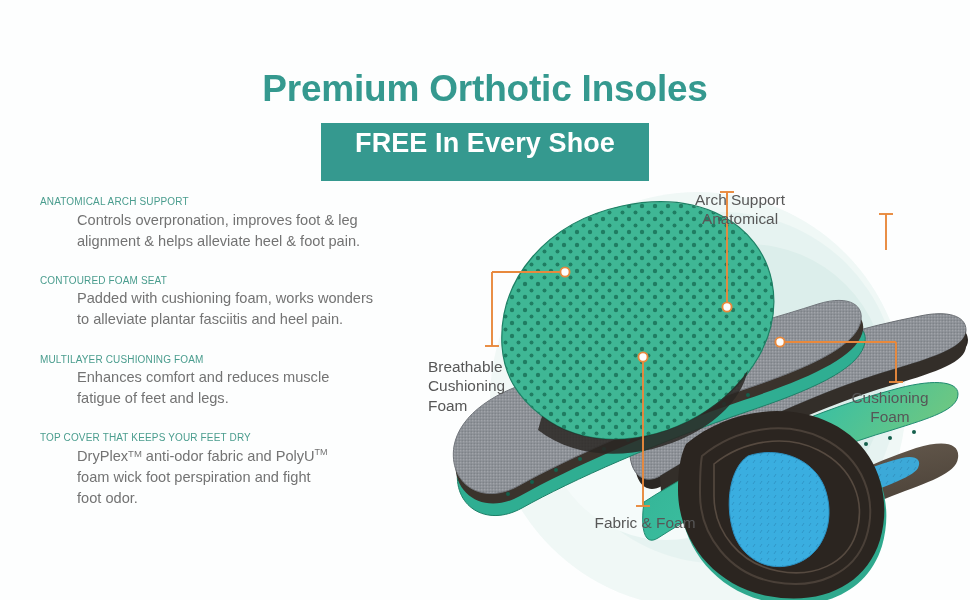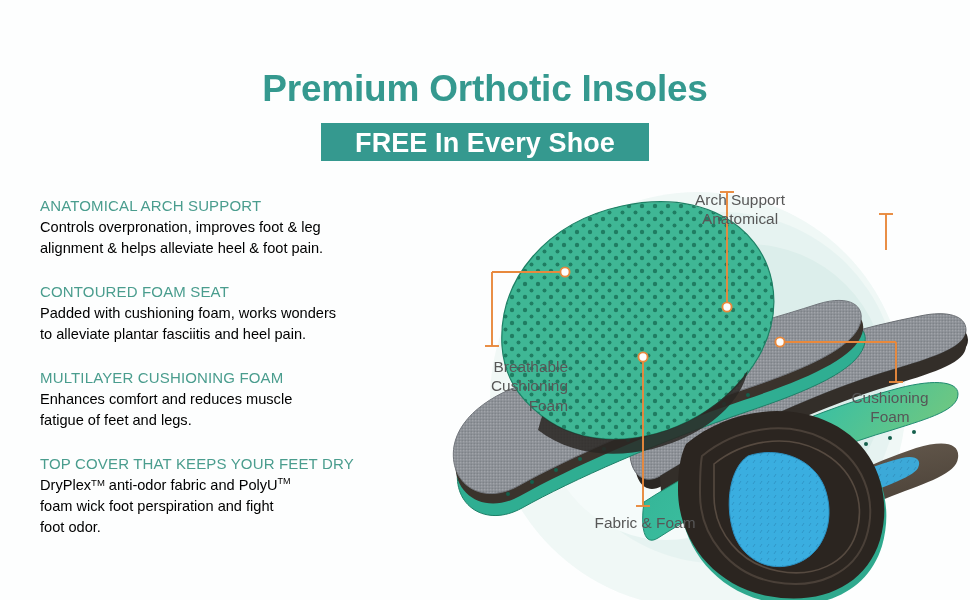--- a/index.html
+++ b/index.html
@@ -36,45 +36,46 @@
     letter-spacing: -0.2px;
     line-height: 1.05;
   }
   .banner-wrap { margin-top: 14px; }
   .banner {
     display: inline-block;
     background: #35998f;
     color: #ffffff;
     font-size: 27px;
     font-weight: bold;
-    padding: 5px 34px 2px 34px;
+    padding: 5px 34px 22px 34px;
     line-height: 1.15;
     letter-spacing: 0.1px;
   }
 
   
   .features {
     position: absolute;
     left: 40px;
     top: 195px;
     width: 395px;
   }
   .feature { margin-bottom: 22px; }
   .feature:last-child { margin-bottom: 0; }
   .feature-title {
-    font-size: 15px;
+    font-size: 10px;
     color: #4a9d8e;
     letter-spacing: 0.15px;
     line-height: 1.45;
     white-space: nowrap;
   }
   .feature-body {
     font-size: 14.6px;
-    color: #000000;
+    color: #737373;
     line-height: 1.45;
+    margin-left: 37px;
   }
   .feature-body sup {
     font-size: 9px;
     vertical-align: super;
     line-height: 0;
   }
   .tm-inline {
     font-size: 9.5px;
     vertical-align: 0.42em;
     line-height: 0;
@@ -90,21 +91,21 @@
   }
   .illus-svg { display: block; width: 540px; height: 450px; }
 
   .callout {
     position: absolute;
     font-size: 15.4px;
     color: #575757;
     line-height: 1.25;
   }
   .callout-arch  { left: 225px; top:  40px; width: 170px; text-align: center; }
-  .callout-breath{ left:  -2px; top: 207px; width: 140px; text-align: right; }
+  .callout-breath{ left:  -2px; top: 207px; width: 140px; text-align: left; }
   .callout-odor  { left: 120px; top: 363px; width: 190px; text-align: center; }
   .callout-cush  { left: 385px; top: 238px; width: 150px; text-align: center; }
 </style>
 </head>
 <body>
 
 <div class="page">
 
   <div class="header">
     <div class="main-title">Premium Orthotic Insoles</div>

